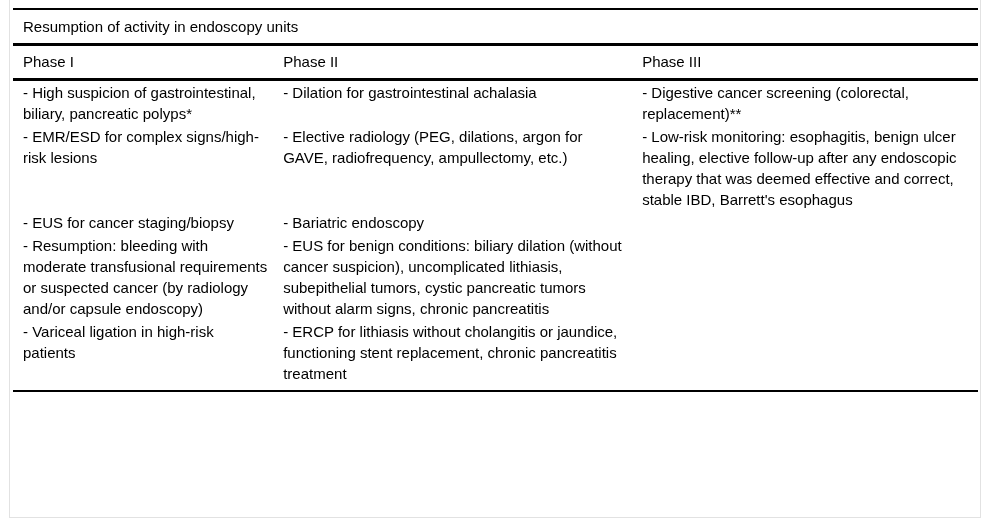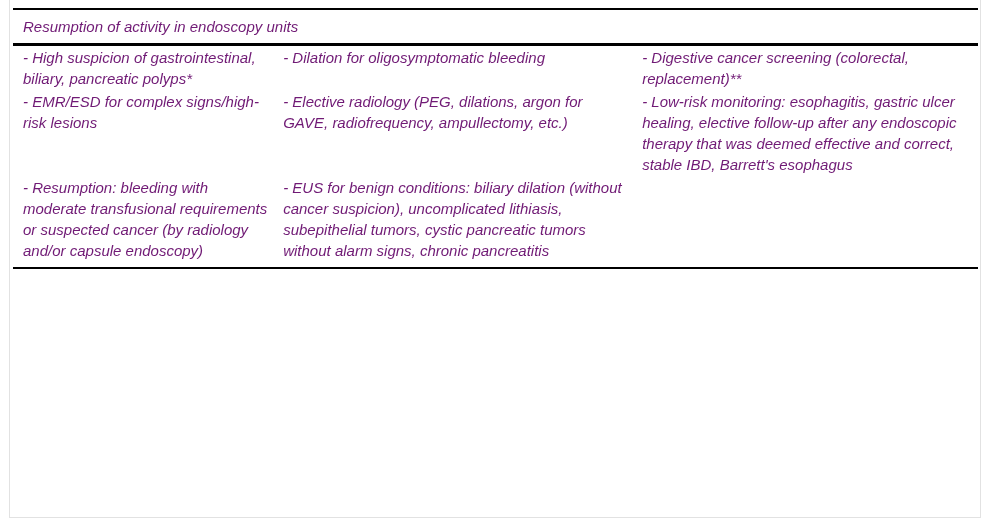--- a/index.html
+++ b/index.html
@@ -29,24 +29,23 @@
   }
   .inner {
     padding: 8px 2px 0 3px;
   }
   table.resumption-table {
     width: 100%;
     border-collapse: collapse;
     table-layout: fixed;
     font-size: 15px;
     line-height: 21px;
-    color: #701a75;
+    color: #000000;
     border-top: 2px solid #000000;
     border-bottom: 2px solid #000000;
-    font-style: italic;
   }
   .col-1 { width: 28.0%; }
   .col-2 { width: 37.2%; }
   .col-3 { width: 34.8%; }
   td.title-cell {
     padding: 6px 10px 6px 10px;
     border-bottom: 3px solid #000000;
   }
   th {
     text-align: left;
@@ -76,34 +75,49 @@
       <table class="resumption-table">
         <colgroup>
           <col class="col-1">
           <col class="col-2">
           <col class="col-3">
         </colgroup>
         <thead>
           <tr>
             <td class="title-cell" colspan="3">Resumption of activity in endoscopy units</td>
           </tr>
+          <tr>
+            <th>Phase I</th>
+            <th>Phase II</th>
+            <th>Phase III</th>
+          </tr>
         </thead>
         <tbody>
           <tr>
             <td>- High suspicion of gastrointestinal, biliary, pancreatic polyps*</td>
-            <td>- Dilation for oligosymptomatic bleeding</td>
+            <td>- Dilation for gastrointestinal achalasia</td>
             <td>- Digestive cancer screening (colorectal, replacement)**</td>
           </tr>
           <tr>
             <td>- EMR/ESD for complex signs/high-risk lesions</td>
             <td>- Elective radiology (PEG, dilations, argon for GAVE, radiofrequency, ampullectomy, etc.)</td>
-            <td>- Low-risk monitoring: esophagitis, gastric ulcer healing, elective follow-up after any endoscopic therapy that was deemed effective and correct, stable IBD, Barrett's esophagus</td>
+            <td>- Low-risk monitoring: esophagitis, benign ulcer healing, elective follow-up after any endoscopic therapy that was deemed effective and correct, stable IBD, Barrett's esophagus</td>
+          </tr>
+          <tr>
+            <td>- EUS for cancer staging/biopsy</td>
+            <td>- Bariatric endoscopy</td>
+            <td></td>
           </tr>
           <tr>
             <td>- Resumption: bleeding with moderate transfusional requirements or suspected cancer (by radiology and/or capsule endoscopy)</td>
             <td>- EUS for benign conditions: biliary dilation (without cancer suspicion), uncomplicated lithiasis, subepithelial tumors, cystic pancreatic tumors without alarm signs, chronic pancreatitis</td>
+            <td></td>
+          </tr>
+          <tr>
+            <td>- Variceal ligation in high-risk patients</td>
+            <td>- ERCP for lithiasis without cholangitis or jaundice, functioning stent replacement, chronic pancreatitis treatment</td>
             <td></td>
           </tr>
         </tbody>
       </table>
     </div>
   </div>
 </div>
 
 </body></html>

